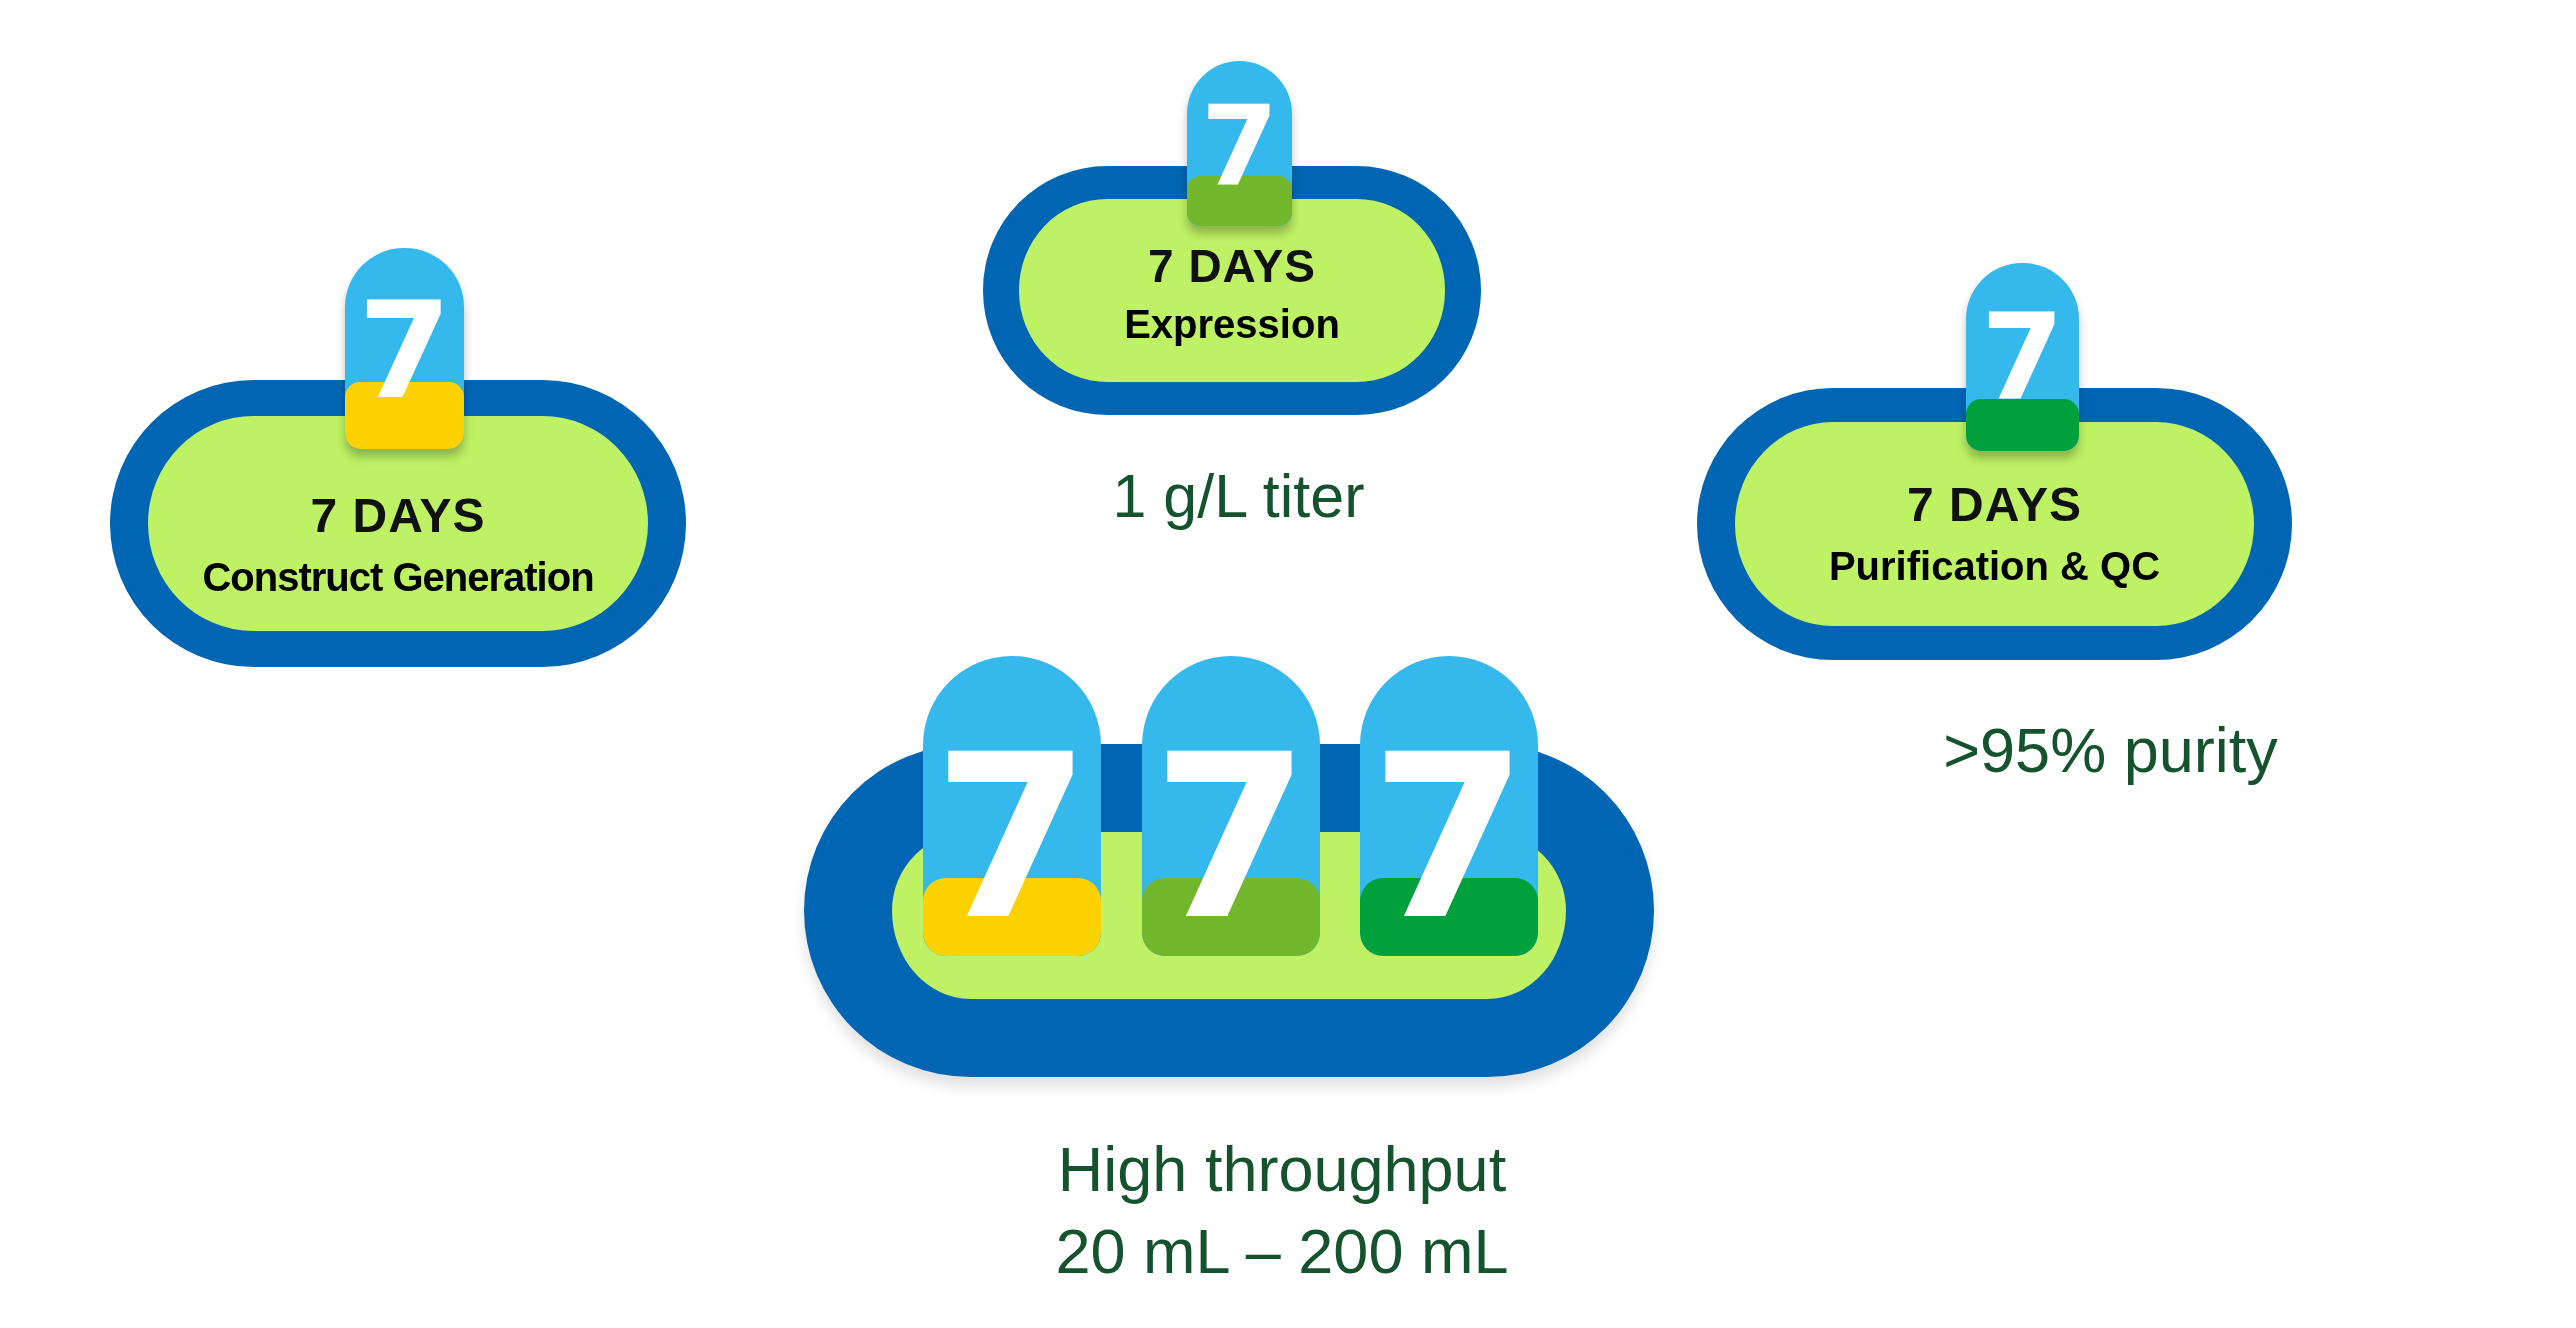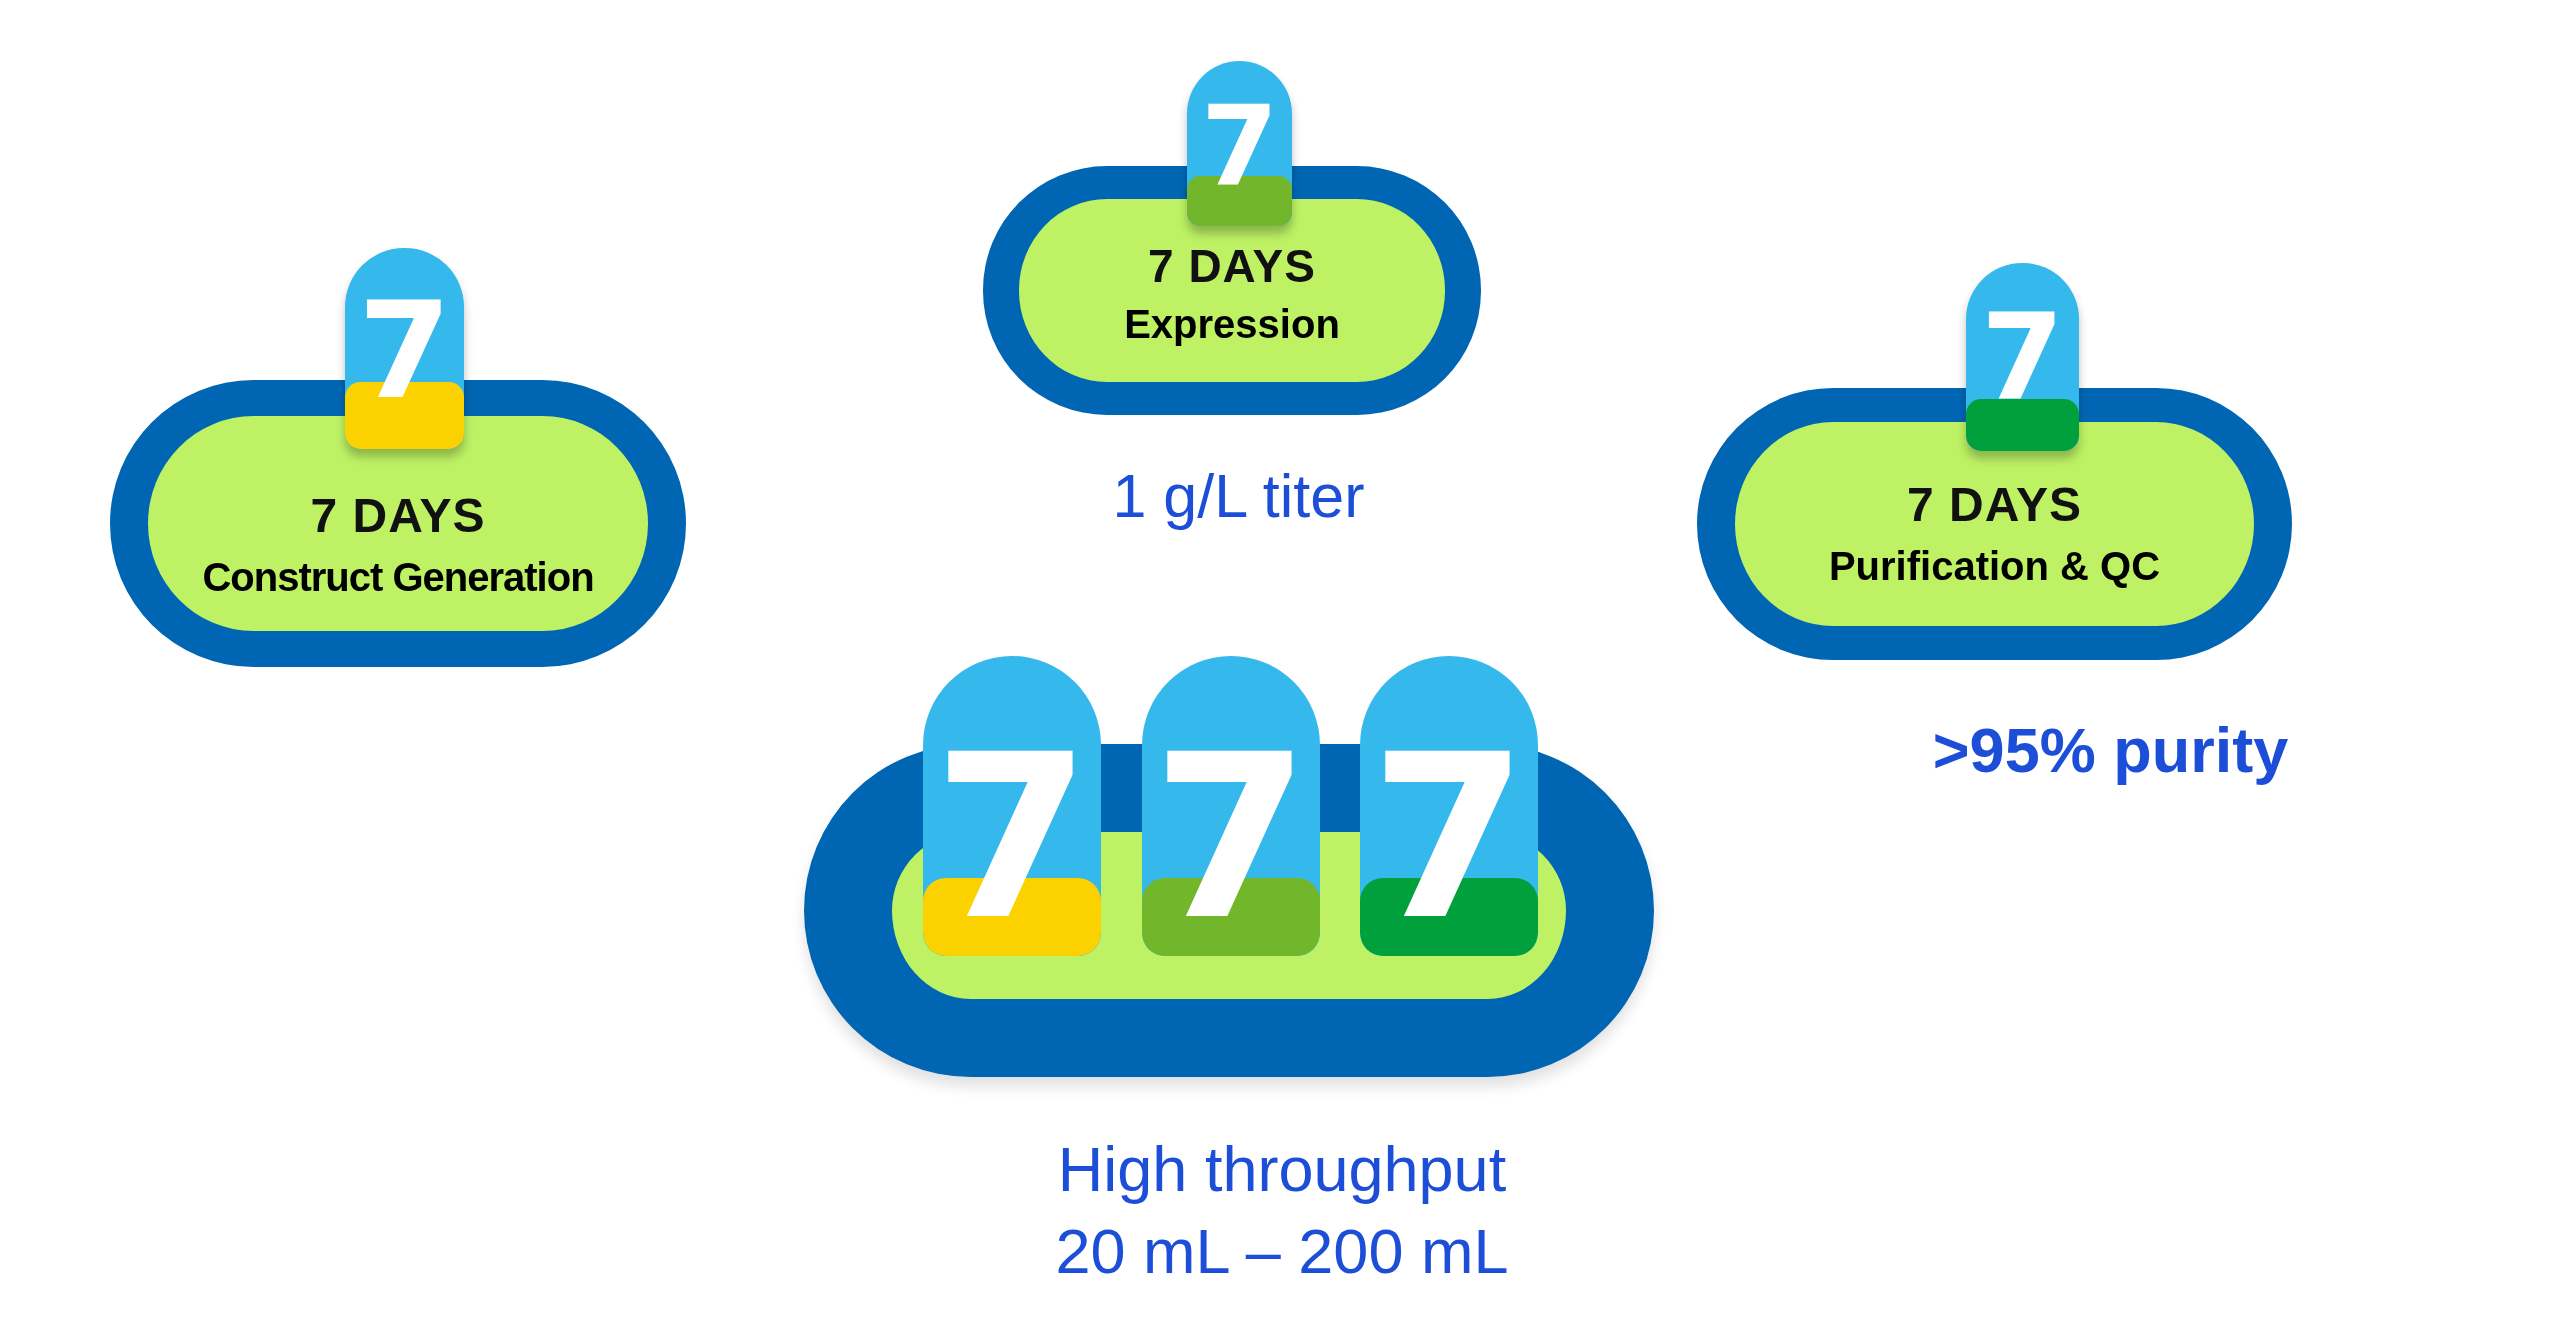--- a/index.html
+++ b/index.html
@@ -13,21 +13,21 @@
   .pill .stage { font-weight: bold; color: #000; line-height: 1; font-family: "Liberation Sans Narrow", "Liberation Sans", sans-serif; }
   .badge {
     position: absolute; overflow: hidden; background: #35b8ec;
     box-shadow: 0 7.7px 9.6px rgba(0,0,0,0.25);
   }
   .badge .band { position: absolute; left: 0; right: 0; bottom: 0; }
   .badge .num {
     position: absolute; left: 0; right: 0; text-align: center; color: #ffffff;
     font-family: "DejaVu Sans", sans-serif; font-weight: bold; line-height: 1; z-index: 2;
   }
-  .caption { position: absolute; text-align: center; color: #1d4ed8; font-family: "Liberation Sans", sans-serif; line-height: 1.3; white-space: nowrap; }
+  .caption { position: absolute; text-align: center; color: #14532d; font-family: "Liberation Sans", sans-serif; line-height: 1.3; white-space: nowrap; }
 </style>
 </head>
 <body>
 
 <div class="pill" style="left:110px; top:380px; width:576px; height:287px; border-width:36px 38px 36px 38px; border-radius:144px / 144px; padding-bottom:34px;">
   <div class="days" style="font-size:48px; margin-bottom:17px;">7 DAYS</div>
   <div class="stage" style="font-size:40px; letter-spacing:-1px;">Construct Generation</div>
 </div>
 <div class="badge" style="left:345px; top:248px; width:119px; height:201px; border-radius:59px 59px 15.3px 15.3px;">
   <div class="band" style="height:67px; background:#fbd100; border-radius:15.3px;"></div>
@@ -45,21 +45,21 @@
 <div class="caption" style="left:1033px; top:457px; width:411px; font-size:61px;">1 g/L titer</div>
 
 <div class="pill" style="left:1697px; top:388px; width:595px; height:272px; border-width:34px 38px 34px 38px; border-radius:136px / 136px; padding-bottom:40px;">
   <div class="days" style="font-size:48px; margin-bottom:17px;">7 DAYS</div>
   <div class="stage" style="font-size:40px;">Purification &amp; QC</div>
 </div>
 <div class="badge" style="left:1966px; top:263px; width:113px; height:188px; border-radius:56px 56px 15.3px 15.3px;">
   <div class="band" style="height:52px; background:#00a03c; border-radius:15.3px;"></div>
   <div class="num" style="top:36px; font-size:119px;">7</div>
 </div>
-<div class="caption" style="left:1675px; top:710px; width:871px; font-size:63px;font-weight:bold;">
+<div class="caption" style="left:1675px; top:710px; width:871px; font-size:63px;">
   <div>&gt;95% purity</div>
 </div>
 
 <div class="pill" style="left:804px; top:744px; width:850px; height:333px; border-width:88px 88px 78px 88px; border-radius:167px / 167px; box-shadow:0 9.6px 13.4px rgba(0,0,0,0.12);">
 </div>
 <div class="badge" style="left:923px; top:656px; width:178px; height:300px; border-radius:89px 89px 23px 23px; box-shadow:none;">
   <div class="band" style="height:78px; background:#fbd100; border-radius:23px;"></div>
   <div class="num" style="top:69px; font-size:226px;">7</div>
 </div>
 <div class="badge" style="left:1142px; top:656px; width:178px; height:300px; border-radius:89px 89px 23px 23px; box-shadow:none;">

